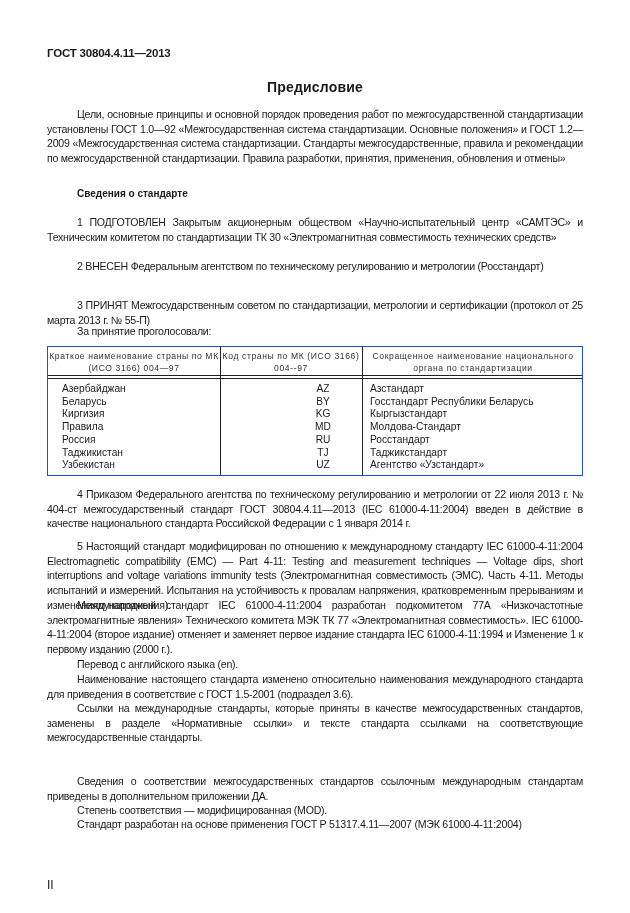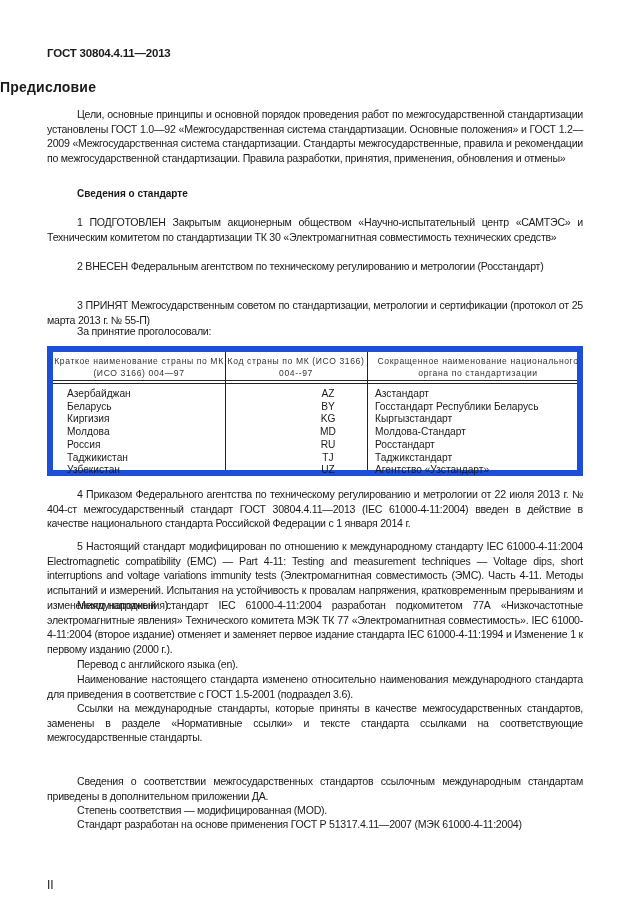--- a/index.html
+++ b/index.html
@@ -1,24 +1,24 @@
 <!DOCTYPE html>
 <html><head>
 <meta charset="utf-8">
 <style>
   html, body { margin: 0; padding: 0; background: #ffffff; }
   body { width: 630px; height: 913px; position: relative; overflow: hidden;
          font-family: "Liberation Sans", sans-serif; color: #1a1a1a; }
   .page { position: absolute; left: 0; top: 0; width: 630px; height: 770px; }
   .gost-header { position: absolute; left: 47px; top: 47px; font-size: 11.5px; font-weight: bold; letter-spacing: -0.2px; }
-  .title { position: absolute; left: 0; width: 630px; top: 79px; text-align: left; font-size: 14px; font-weight: bold; letter-spacing: 0.2px; }
+  .title { position: absolute; left: 0; width: 630px; top: 79px; text-align: center; font-size: 14px; font-weight: bold; letter-spacing: 0.2px; }
   .para { position: absolute; left: 47px; width: 536px; font-size: 10.6px; line-height: 14.7px; text-align: justify; letter-spacing: -0.25px; }
   .para .ind { display: inline-block; width: 30px; }
   .sub { position: absolute; left: 77px; font-size: 10px; font-weight: bold; }
-  .tbl { position: absolute; left: 47px; top: 346px; width: 536px; height: 130px; border: 6px solid #1d4ed8; box-sizing: border-box; }
+  .tbl { position: absolute; left: 47px; top: 346px; width: 536px; height: 130px; border: 1px solid #1d4ed8; box-sizing: border-box; }
   .tbl .vline { position: absolute; top: 0; bottom: 0; width: 0; border-left: 1px solid #222; }
   .tbl .hline { position: absolute; left: 0; right: 0; height: 0; border-top: 1px solid #222; }
   .th { position: absolute; top: 4px; font-size: 8.6px; line-height: 11.5px; text-align: center; color: #333; letter-spacing: 0.6px; }
   .col-rows { position: absolute; top: 36px; font-size: 10.2px; line-height: 12.7px; }
   .col-rows div { white-space: nowrap; }
   .pagenum { position: absolute; left: 47px; top: 878px; font-size: 12px; }
 </style>
 </head>
 <body>
 
@@ -42,21 +42,21 @@
     <div class="hline" style="top:31px;"></div>
 
     <div class="th" style="left:0; width:172px;">Краткое наименование страны по МК (ИСО 3166) 004—97</div>
     <div class="th" style="left:172px; width:142px;">Код страны по МК (ИСО 3166) 004--97</div>
     <div class="th" style="left:314px; width:222px;">Сокращенное наименование национального органа по стандартизации</div>
 
     <div class="col-rows" style="left:14px;">
       <div>Азербайджан</div>
       <div>Беларусь</div>
       <div>Киргизия</div>
-      <div>Молдова</div>
+      <div>Правила</div>
       <div>Россия</div>
       <div>Таджикистан</div>
       <div>Узбекистан</div>
     </div>
     <div class="col-rows" style="left:172px; width:142px; text-align:center;padding-left:32px;">
       <div>AZ</div>
       <div>BY</div>
       <div>KG</div>
       <div>MD</div>
       <div>RU</div>

